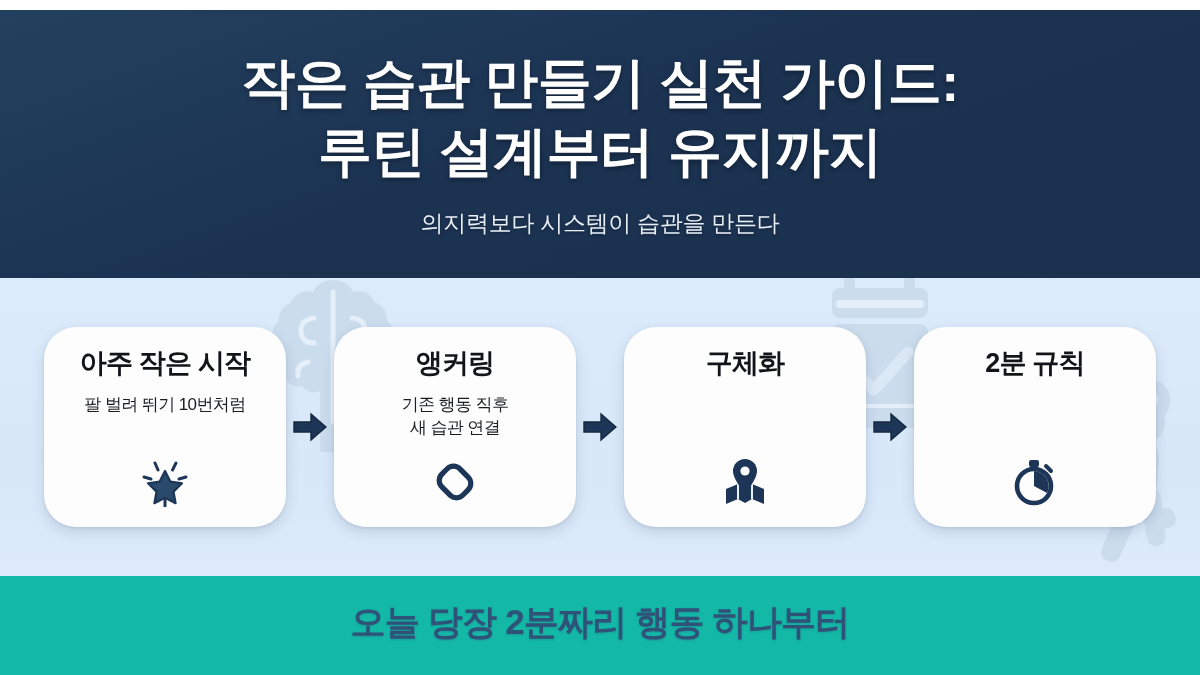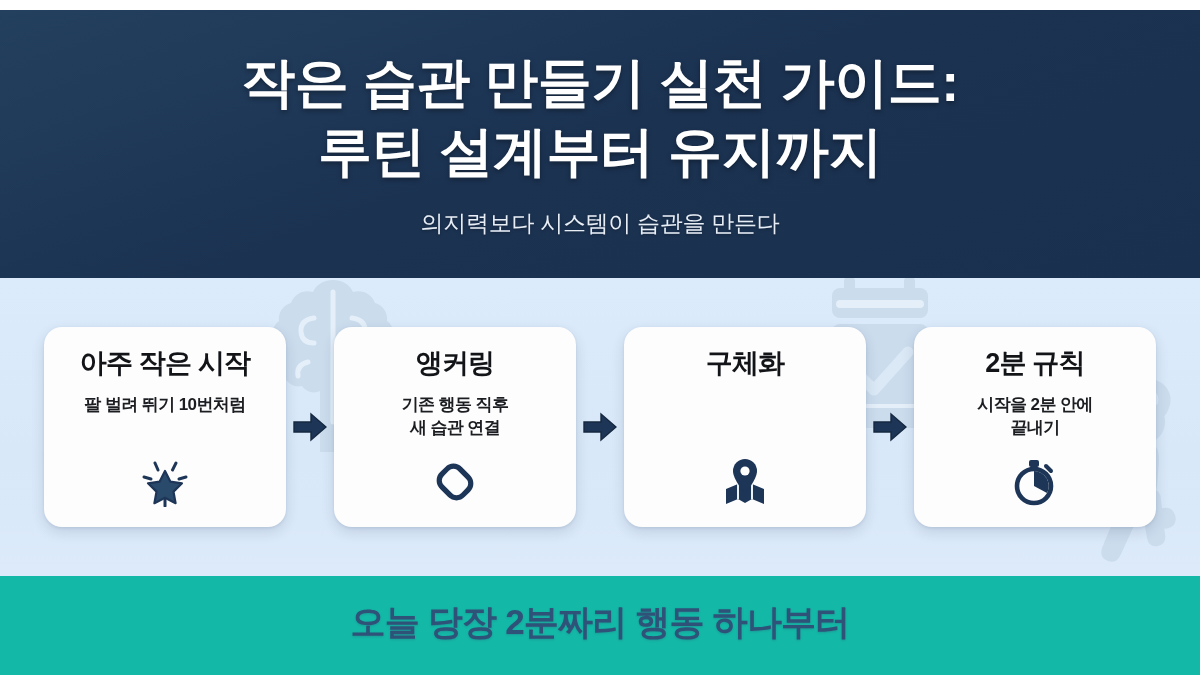--- a/index.html
+++ b/index.html
@@ -73,40 +73,40 @@
     position:absolute; left:0; top:278px;
     width:1200px; height:298px;
     display:flex; align-items:center;
     padding:0 44px;
   }
   .card {
     position:relative;
     width:242px; height:200px;
     flex:0 0 242px;
     background:#fdfdfe;
-    border-radius:18px;
+    border-radius:32px;
     box-shadow:0 5px 13px rgba(29,53,87,0.14), 0 1px 3px rgba(29,53,87,0.10);
     display:flex; flex-direction:column;
     align-items:center;
     padding:22px 12px 16px;
   }
   .card-title {
     color:#121417;
     font-size:27px;
     font-weight:bold;
     letter-spacing:-0.8px;
     text-align:center;
     line-height:1.1;
     white-space:nowrap;
   }
   .card-desc {
     margin-top:14px;
     color:#1b1d21;
     font-size:17px;
-    font-weight:bold;
+    font-weight:normal;
     letter-spacing:-0.6px;
     line-height:1.38;
     text-align:center;
   }
   .card-icon {
     margin-top:auto;
     margin-bottom:4px;
     height:50px;
     display:flex; align-items:center; justify-content:center;
   }
@@ -261,24 +261,20 @@
     </div>
 
     <div class="arrow">
       <svg width="34" height="30" viewBox="0 0 34 30">
         <path d="M1 10 H18 V2 L33 15 L18 28 V20 H1 Z" fill="#1d3557" stroke="#16293f" stroke-width="1.4"></path>
       </svg>
     </div>
 
     <div class="card">
       <div class="card-title">2분 규칙</div>
-      <div class="card-desc">
-        <div>시작을 2분 안에</div>
-        <div>끝내기</div>
-      </div>
       <div class="card-icon">
         <svg width="50" height="50" viewBox="0 0 50 50">
           <circle cx="24" cy="29" r="17" fill="none" stroke="#1d3557" stroke-width="4.6"></circle>
           <path d="M24 29 L24 14 A15 15 0 0 1 37 36 Z" fill="#1d3557"></path>
           <rect x="19" y="3" width="10" height="7" rx="2" fill="#1d3557"></rect>
           <rect x="21.5" y="8" width="5" height="5" fill="#1d3557"></rect>
           <path d="M36 9 L41 14" stroke="#1d3557" stroke-width="4" stroke-linecap="round"></path>
         </svg>
       </div>
     </div>

